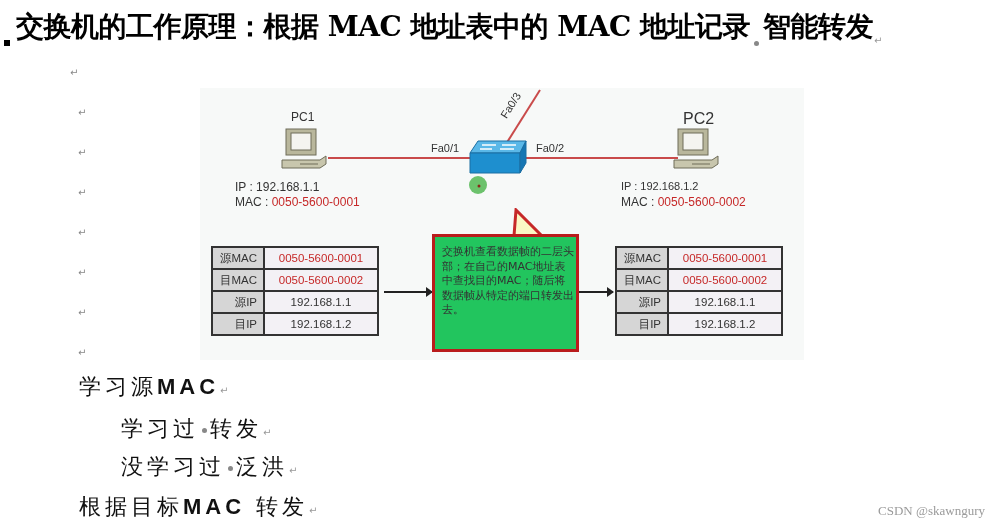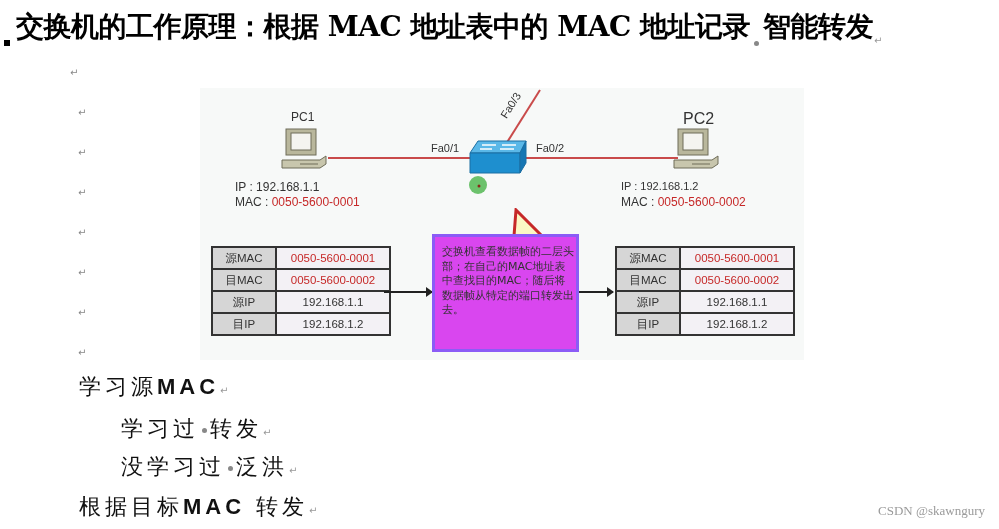--- a/index.html
+++ b/index.html
@@ -15,28 +15,28 @@
 
   .diagram { position: absolute; left: 200px; top: 56px; width: 604px; height: 272px; background: #f7f9f8; overflow: hidden; margin-top: 32px; }
   .diagram .txt { position: absolute; font-family: "Liberation Sans", sans-serif; font-size: 11px; color: #333; white-space: nowrap; }
   .red { color: #c62828; }
 
   .pc { position: absolute; width: 48px; height: 46px; }
   .link-line { position: absolute; height: 2px; background: #c94b4b; }
 
   .frame-table { position: absolute; border: 2px solid #333; border-collapse: collapse; font-family: "Liberation Sans", sans-serif; font-size: 11.5px; background: #f0eef2; }
   .frame-table td { border: 2px solid #333; height: 22px; padding: 0 6px; text-align: center; white-space: nowrap; }
-  .frame-table td.k { background: #d6d6d6; color: #333; width: 64px; }
+  .frame-table td.k { background: #d6d6d6; color: #333; width: 52px; text-align: right; }
   .frame-table td.v { background: #f3f1f5; color: #333; width: 114px; }
   .frame-table td.v.red { color: #c62828; }
 
   .arrow { position: absolute; height: 2px; background: #222; }
   .arrow::after { content: ""; position: absolute; right: -1px; top: -4px; border-left: 7px solid #222; border-top: 5px solid transparent; border-bottom: 5px solid transparent; }
 
-  .callout { position: absolute; left: 232px; top: 146px; width: 147px; height: 118px; background: #d946ef; border: 3px solid #8b5cf6; }
+  .callout { position: absolute; left: 232px; top: 146px; width: 147px; height: 118px; background: #22c55e; border: 3px solid #b91c1c; }
   .callout-text { position: absolute; left: 7px; top: 8px; width: 132px; font-family: "DejaVu Sans", sans-serif; font-size: 11px; line-height: 14.5px; color: #333; }
 
   .notes { position: absolute; left: 79px; top: 372px; font-family: "DejaVu Sans", sans-serif; font-size: 22px; letter-spacing: 4px; color: #111; }
   .note { position: absolute; white-space: nowrap; }
   .note b { font-family: Liberation Sans, sans-serif; font-weight: bold; }
   .note .dot { display: inline-block; width: 5px; height: 5px; border-radius: 50%; background: #888; margin: 0 3px; vertical-align: middle; }
   .note .ret { letter-spacing: 0; }
 
   .watermark { position: absolute; right: 14px; top: 503px; font-family: Liberation Serif, serif; font-size: 13px; color: #9a9a9a; }
 </style>

